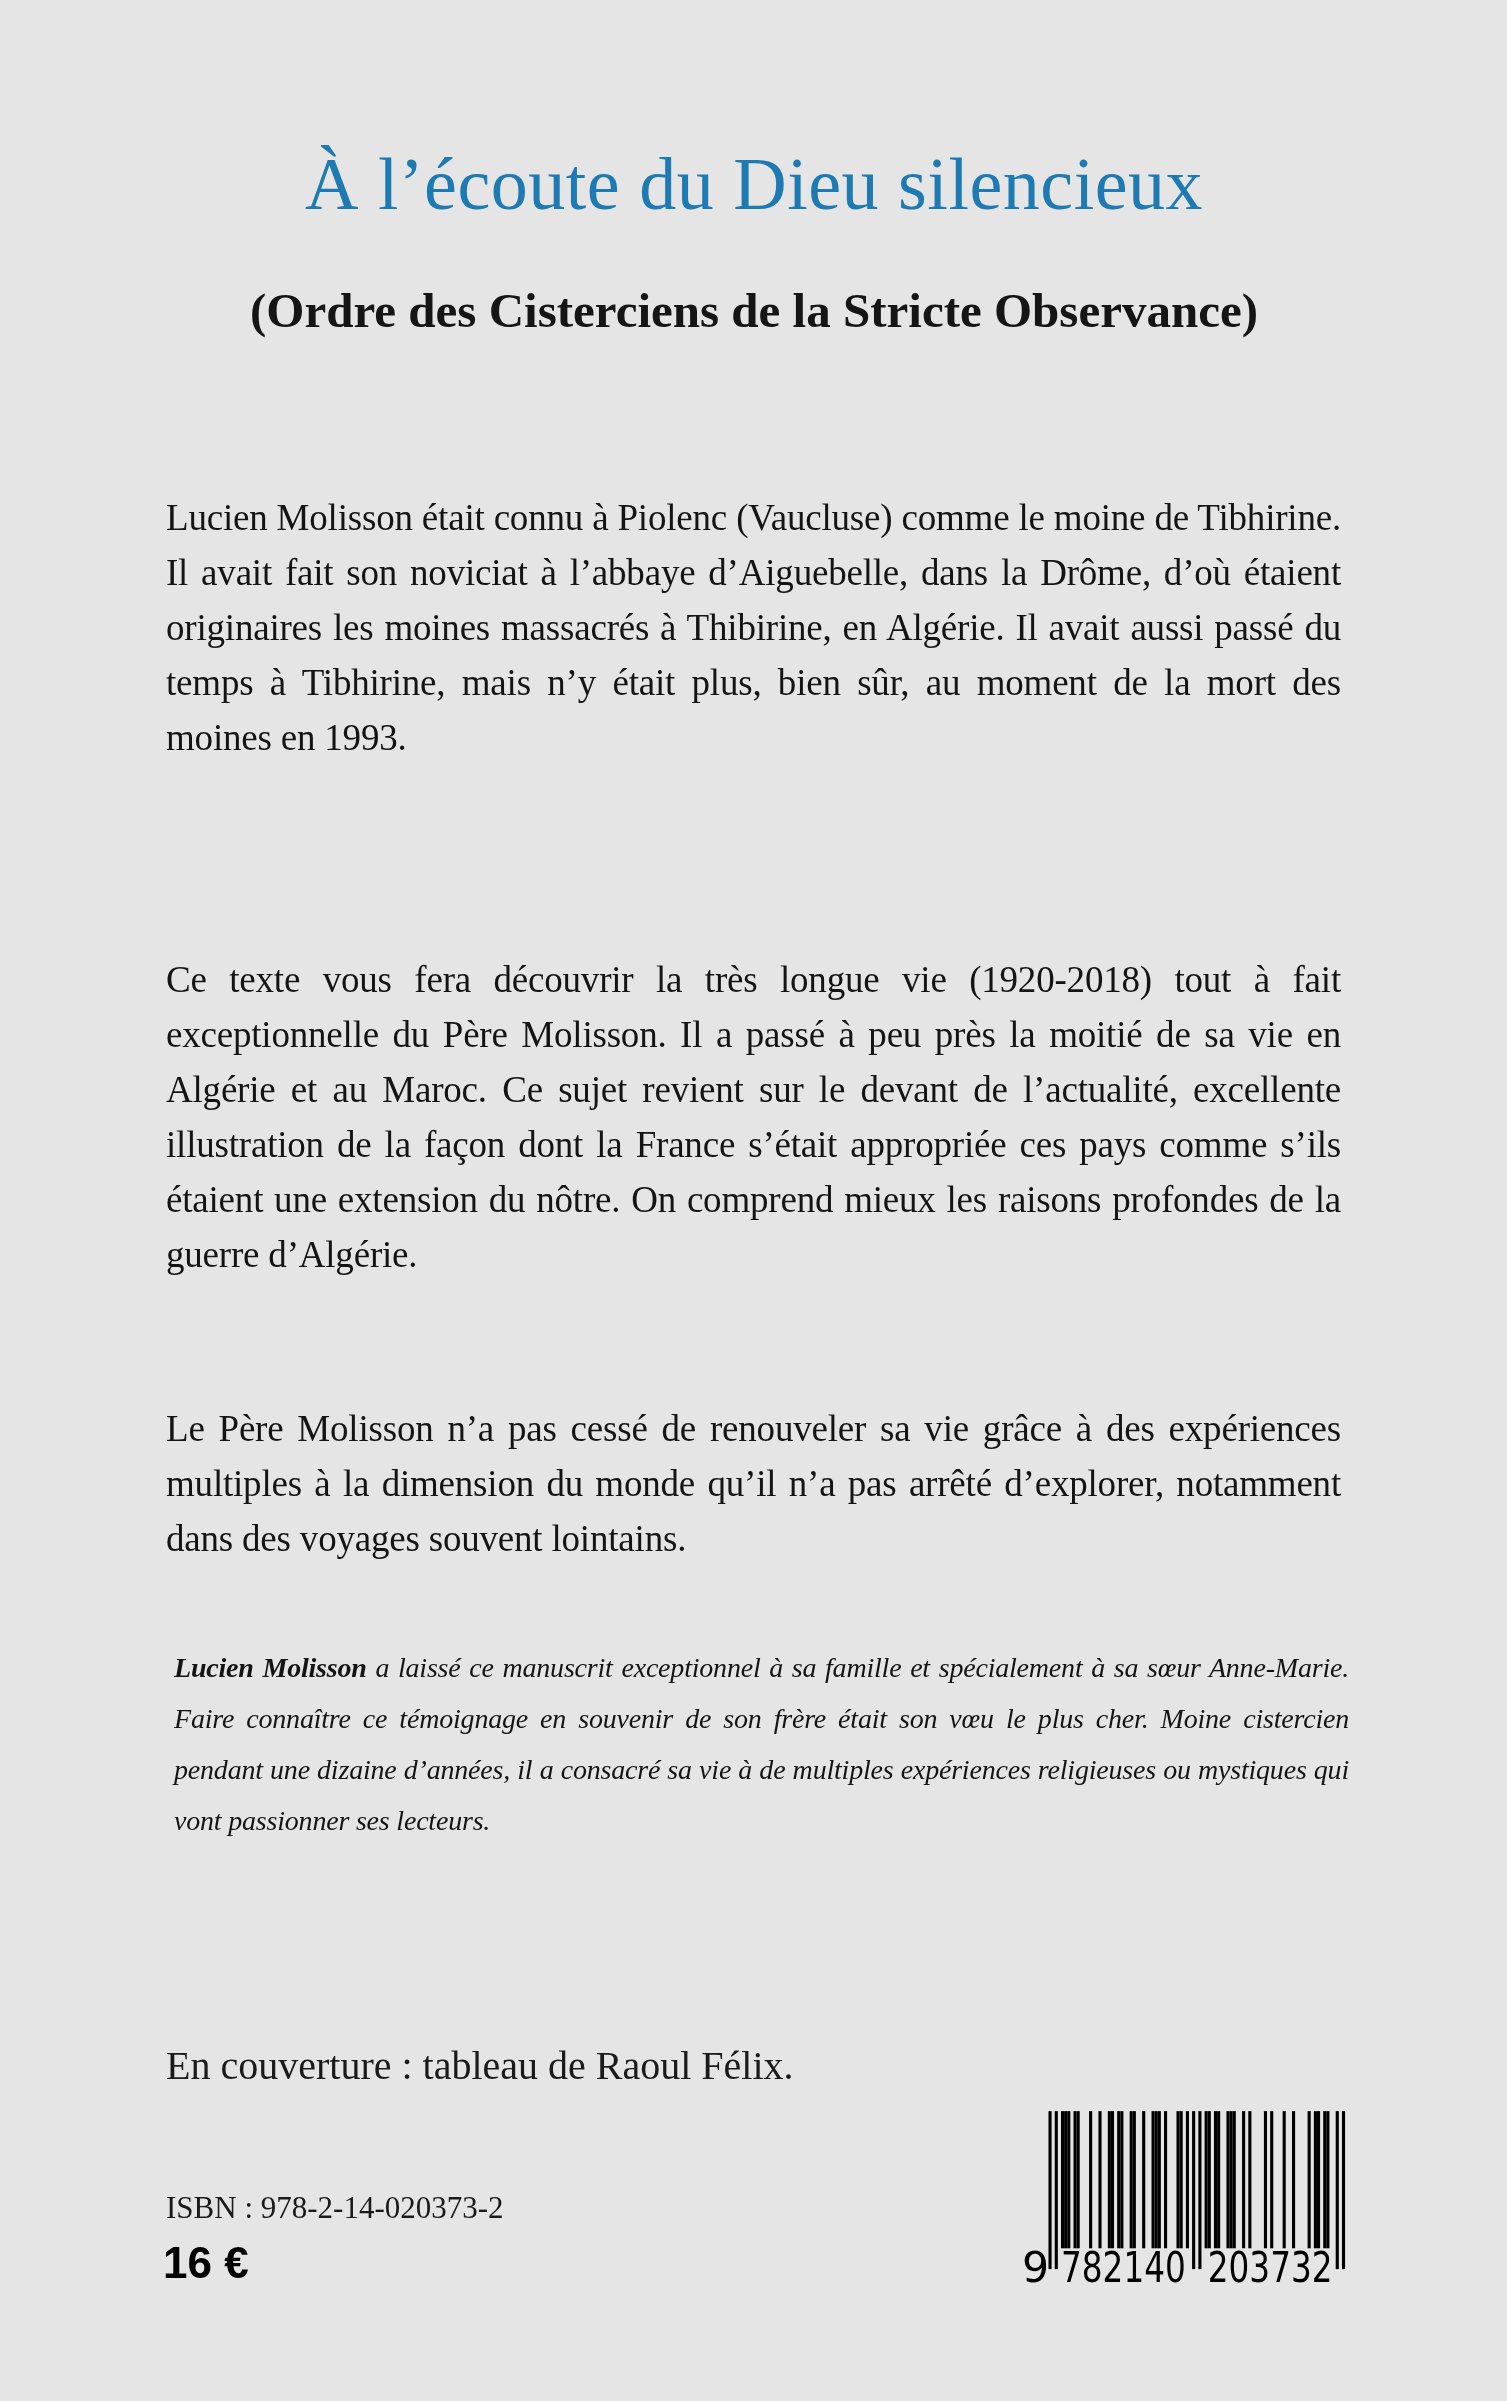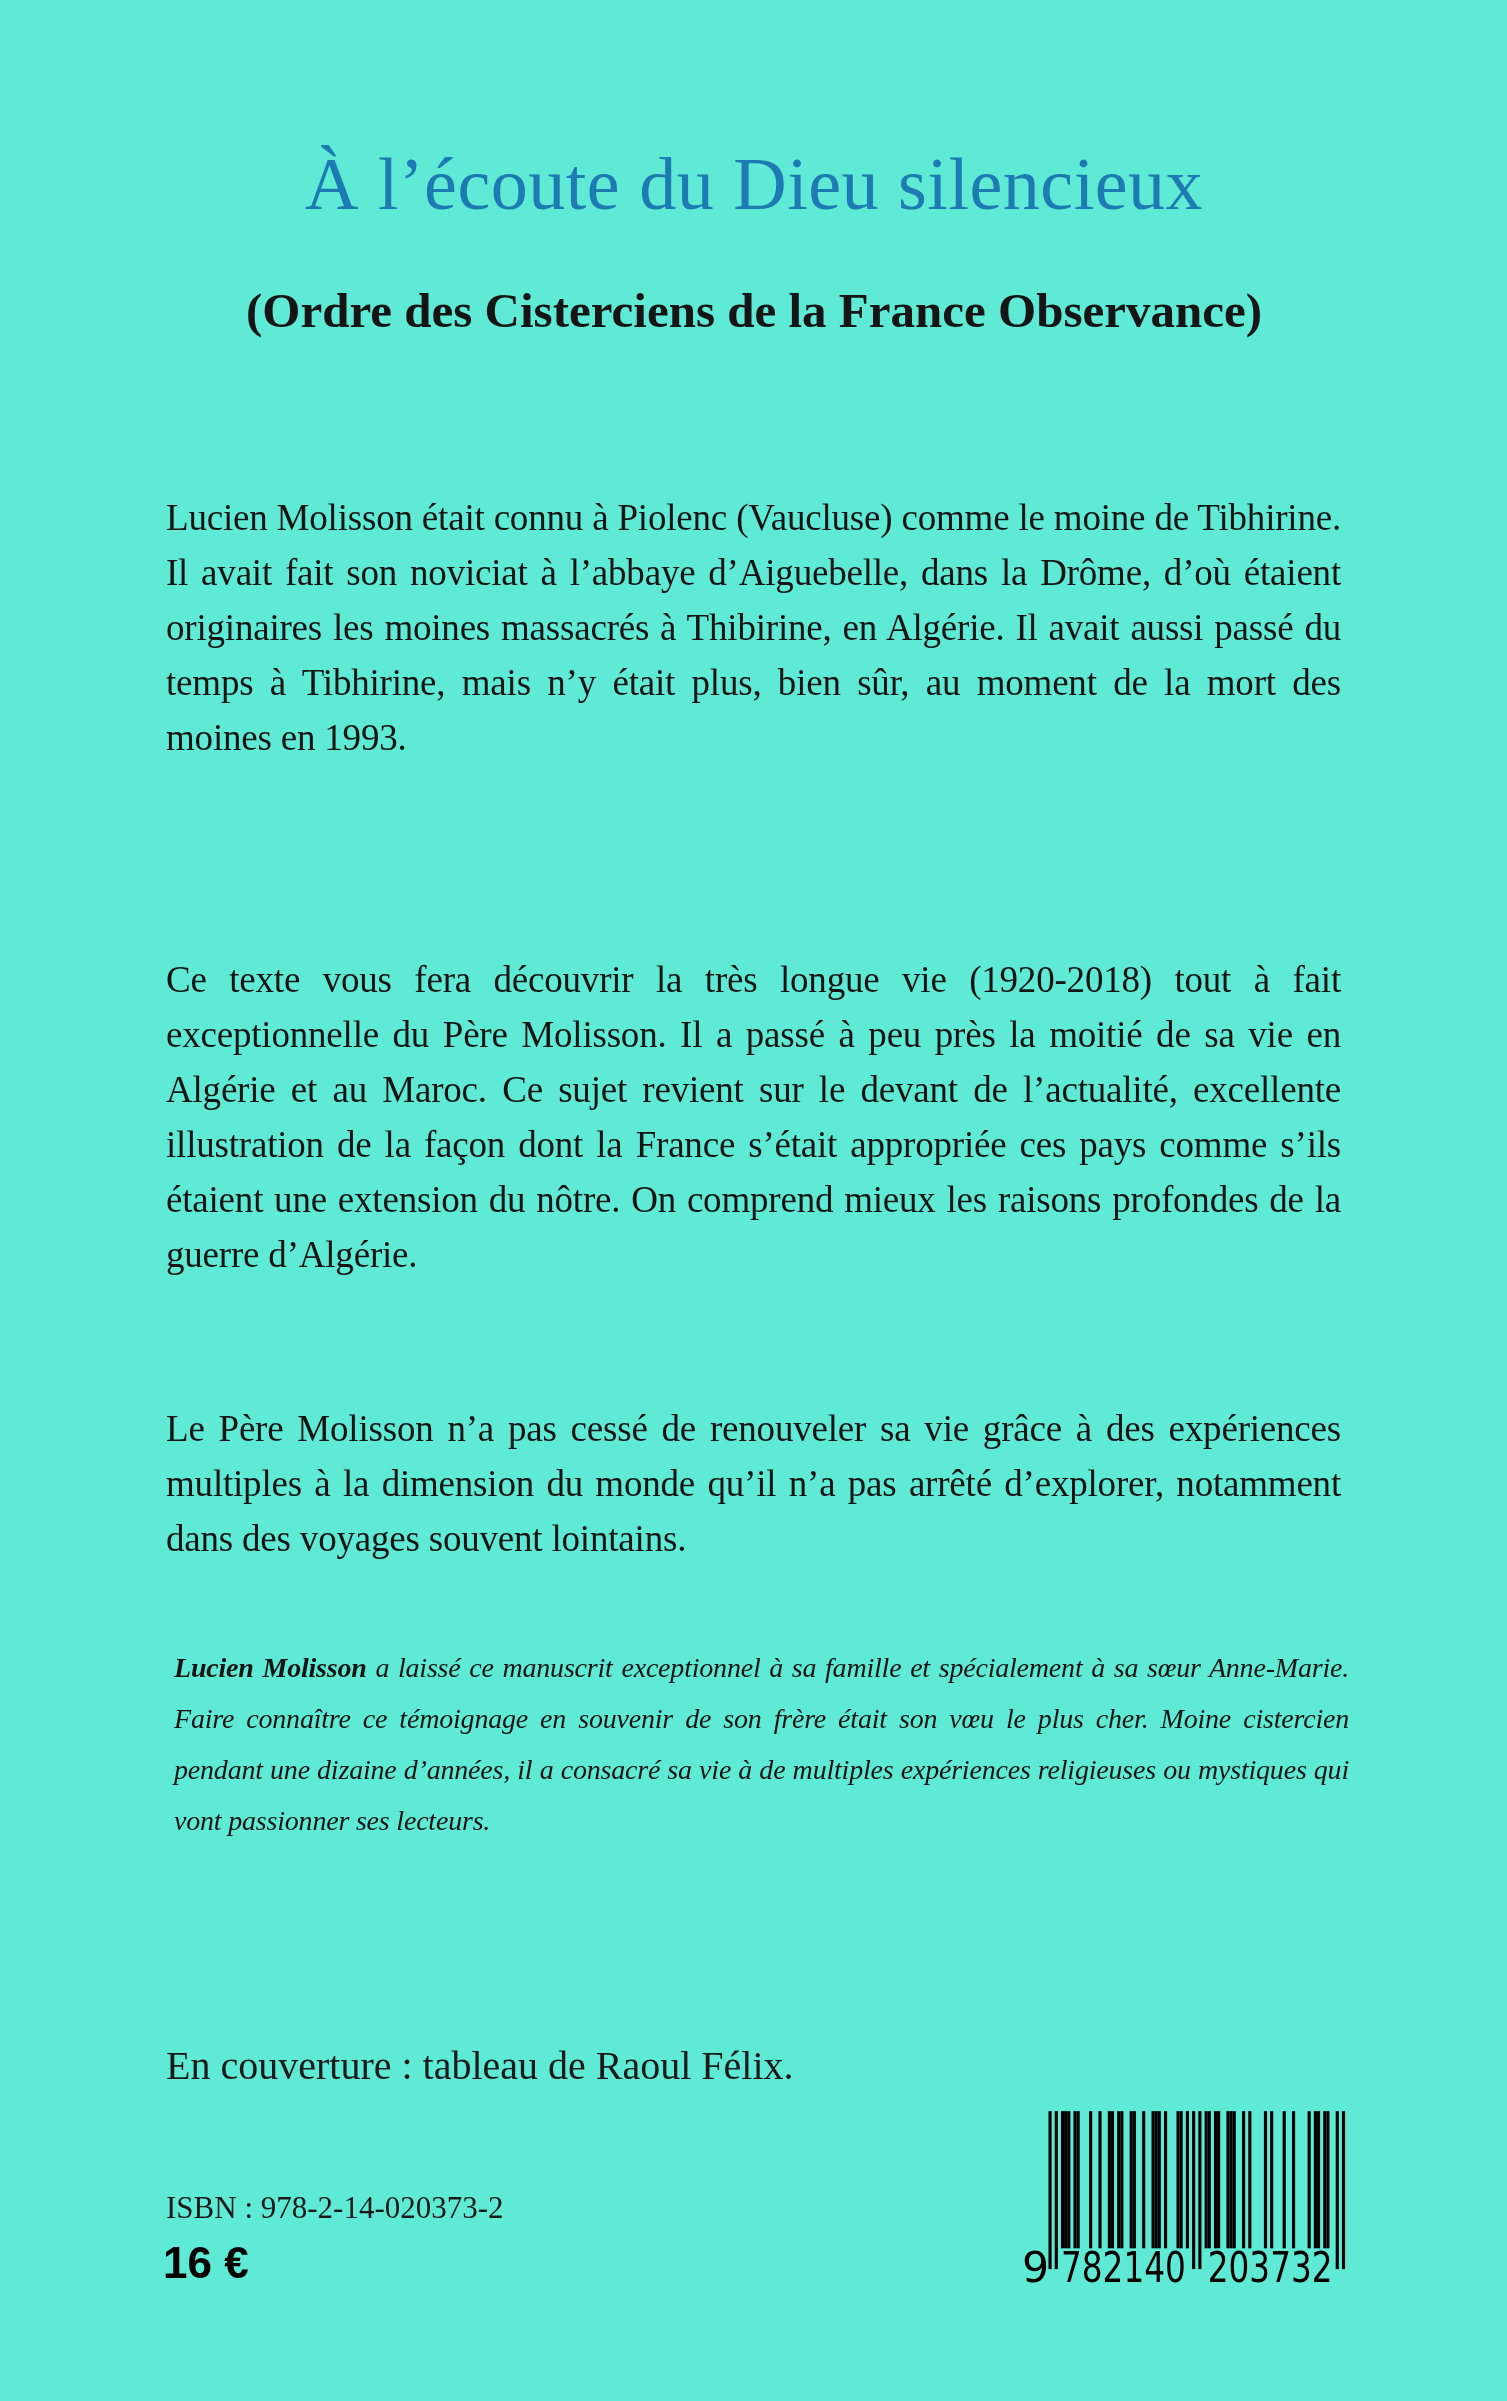--- a/index.html
+++ b/index.html
@@ -4,21 +4,21 @@
 <style>
   html, body {
     margin: 0;
     padding: 0;
     background: #ffffff;
   }
   .page {
     position: relative;
     width: 1508px;
     height: 2402px;
-    background: #5eead4;
+    background: #e5e5e5;
     overflow: hidden;
     font-family: "Liberation Serif", serif;
     color: #111111;
     text-decoration: underline;
   }
   .abs { position: absolute; }
 
   .title {
     left: 0;
     right: 0;
@@ -111,21 +111,21 @@
   .barcode-wrap svg { display: block; }
 </style>
 </head>
 <body>
 
 <div class="page">
 
   <div class="abs title" style="color: rgb(30, 122, 178);">À l’écoute du Dieu silencieux</div>
 
   <div class="abs subtitle">
-    <div>(Ordre des Cisterciens de la France Observance)</div>
+    <div>(Ordre des Cisterciens de la Stricte Observance)</div>
   </div>
 
   <div class="abs bodycol">
     <p class="para p1">Lucien Molisson était connu à Piolenc (Vaucluse) comme le moine de Tibhirine. Il avait fait son noviciat à l’abbaye d’Aiguebelle, dans la Drôme, d’où étaient originaires les moines massacrés à Thibirine, en Algérie. Il avait aussi passé du temps à Tibhirine, mais n’y était plus, bien sûr, au moment de la mort des moines en 1993.</p>
     <p class="para p2">Ce texte vous fera découvrir la très longue vie (1920-2018) tout à fait exceptionnelle du Père Molisson. Il a passé à peu près la moitié de sa vie en Algérie et au Maroc. Ce sujet revient sur le devant de l’actualité, excellente illustration de la façon dont la France s’était appropriée ces pays comme s’ils étaient une extension du nôtre. On comprend mieux les raisons profondes de la guerre d’Algérie.</p>
     <p class="para p3">Le Père Molisson n’a pas cessé de renouveler sa vie grâce à des expériences multiples à la dimension du monde qu’il n’a pas arrêté d’explorer, notamment dans des voyages souvent lointains.</p>
 
     <p class="author-note"><span class="lead">Lucien Molisson</span><span> a laissé ce manuscrit exceptionnel à sa famille et spécialement à sa sœur Anne-Marie. Faire connaître ce témoignage en souvenir de son frère était son vœu le plus cher. Moine cistercien pendant une dizaine d’années, il a consacré sa vie à de multiples expériences religieuses ou mystiques qui vont passionner ses lecteurs.</span></p>
   </div>
 

